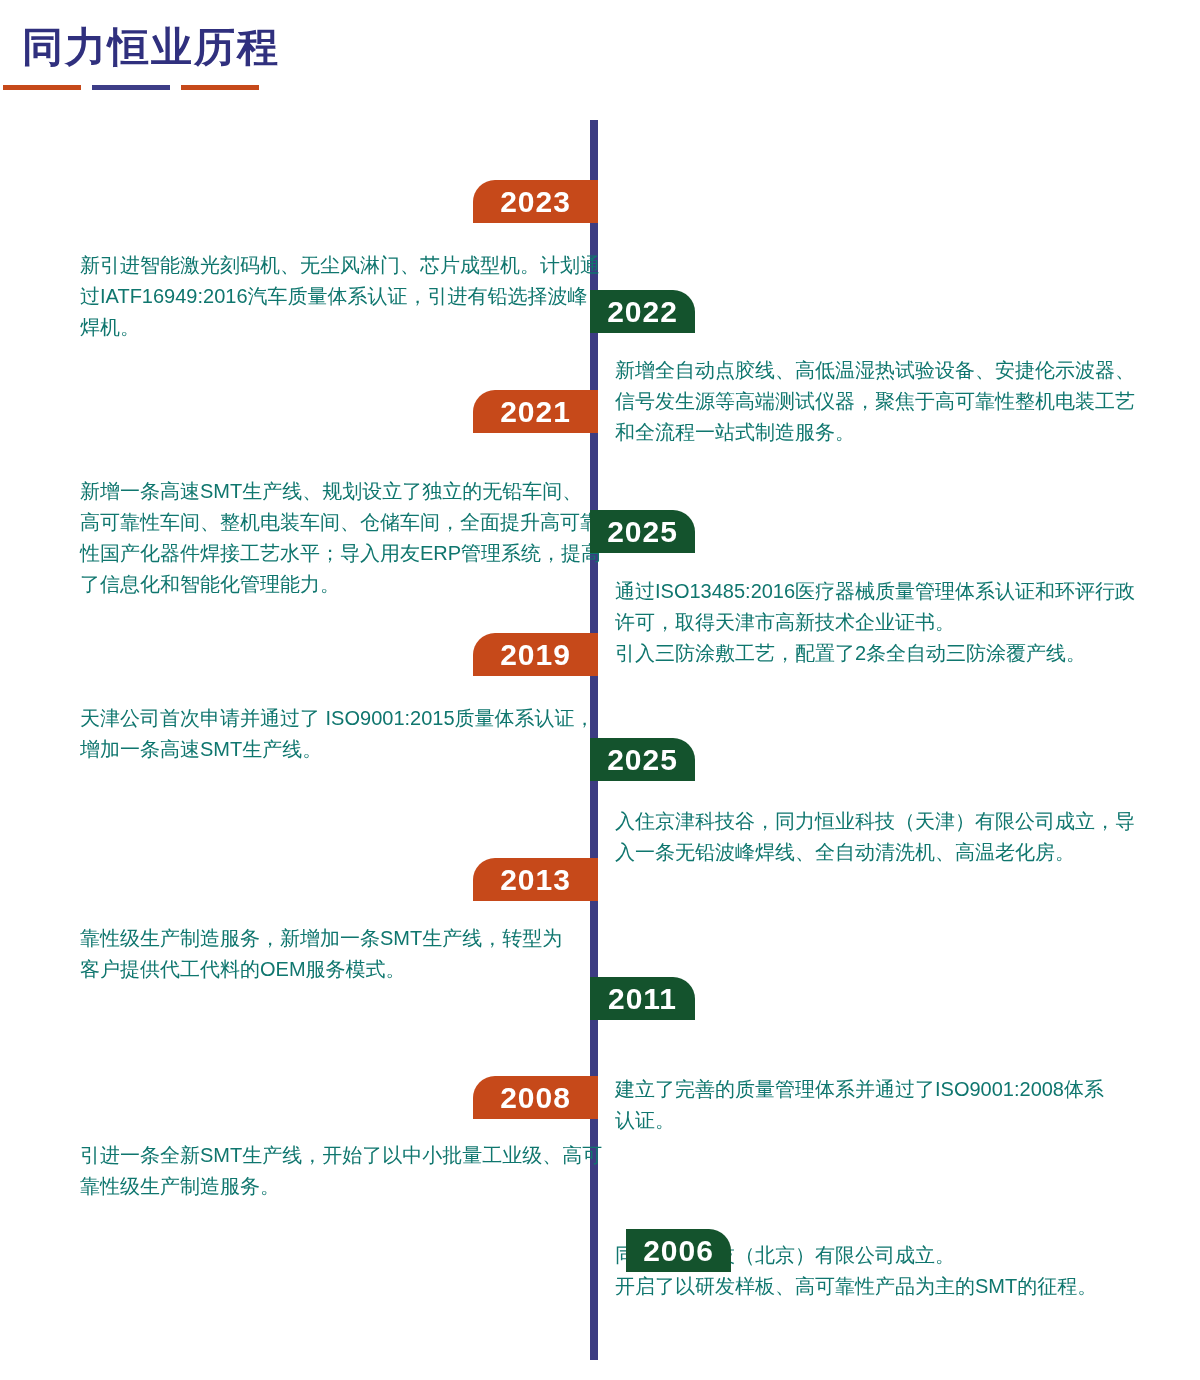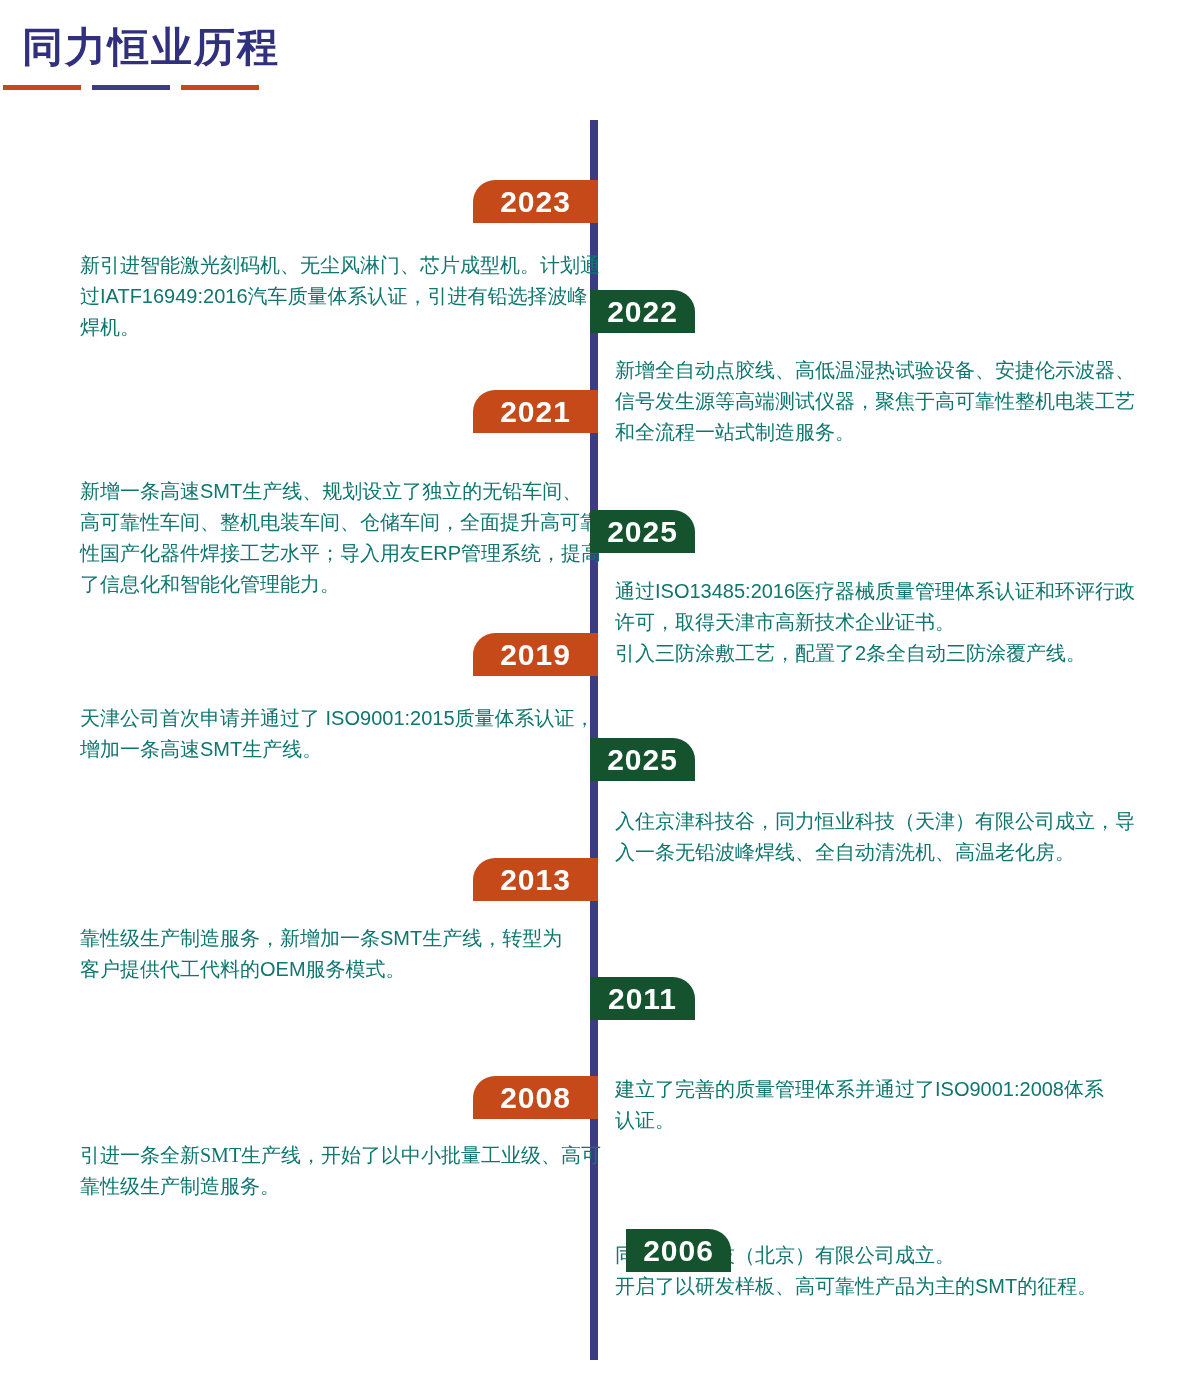--- a/index.html
+++ b/index.html
@@ -67,20 +67,20 @@
         <div class="year-badge right" style="top: 738px;">2025</div>
         <div class="milestone-text right" style="top: 806px;">入住京津科技谷，同力恒业科技（天津）有限公司成立，导
 入一条无铅波峰焊线、全自动清洗机、高温老化房。</div>
         <div class="year-badge left" style="top: 858px;">2013</div>
         <div class="milestone-text left" style="top: 923px;">靠性级生产制造服务，新增加一条SMT生产线，转型为
 客户提供代工代料的OEM服务模式。</div>
         <div class="year-badge right" style="top: 958px; margin-top: 19px;">2011</div>
         <div class="milestone-text right" style="top: 1026px; margin-top: 48px;">建立了完善的质量管理体系并通过了ISO9001:2008体系
 认证。</div>
         <div class="year-badge left" style="top: 1076px;">2008</div>
-        <div class="milestone-text left" style="top: 1140px; font-family: Liberation Serif, serif;">引进一条全新SMT生产线，开始了以中小批量工业级、高可
+        <div class="milestone-text left" style="top: 1140px;">引进一条全新SMT生产线，开始了以中小批量工业级、高可
 靠性级生产制造服务。</div>
         <div class="year-badge right" style="top: 1229px; margin-left: 36px;">2006</div>
         <div class="milestone-text right" style="top: 1240px;">同力恒业科技（北京）有限公司成立。
 开启了以研发样板、高可靠性产品为主的SMT的征程。</div>
       </div>
   </div>
 </div>
 
 </body></html>

